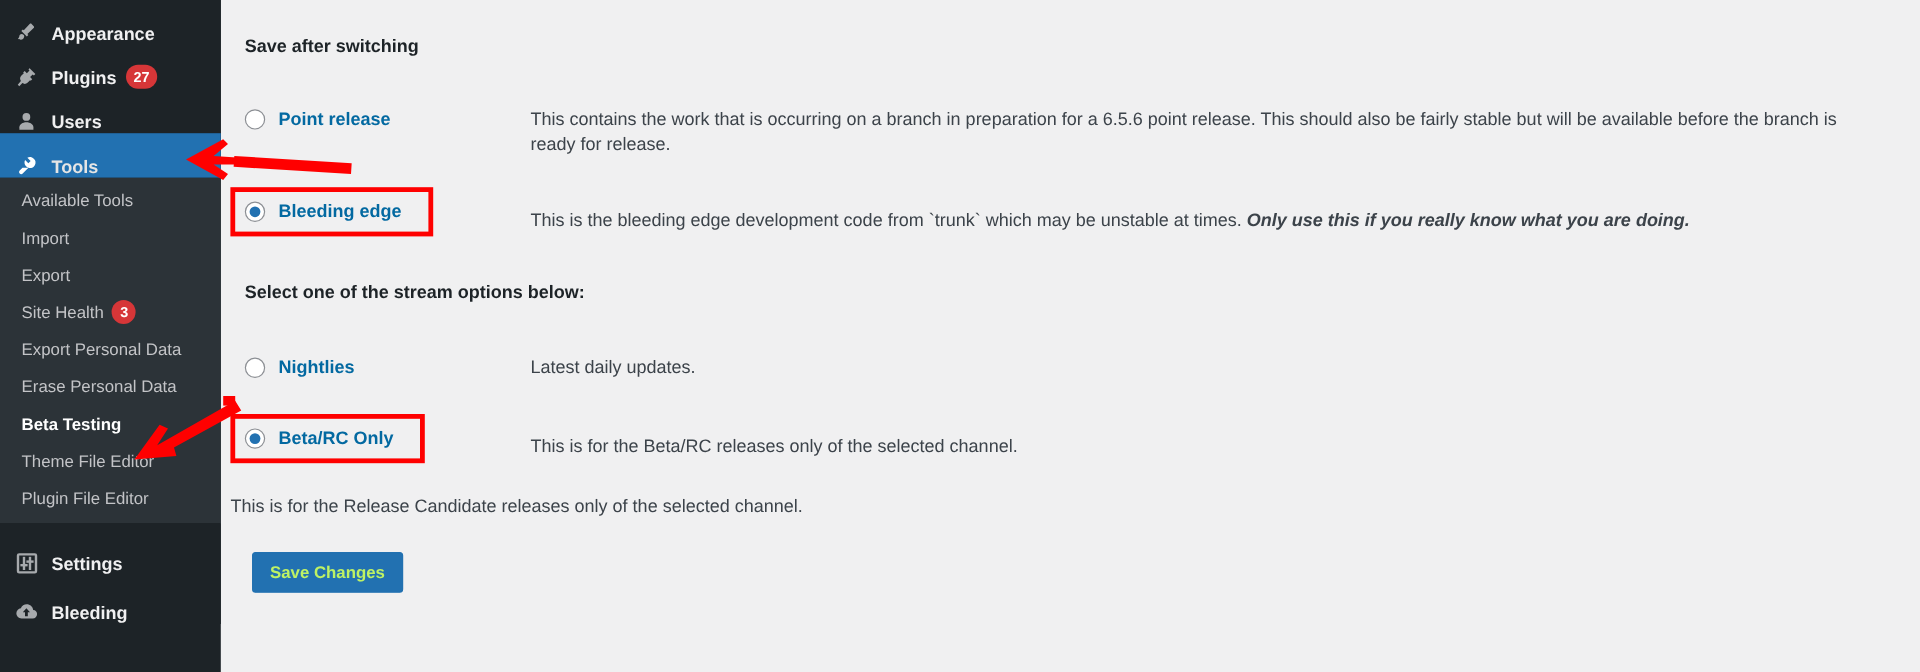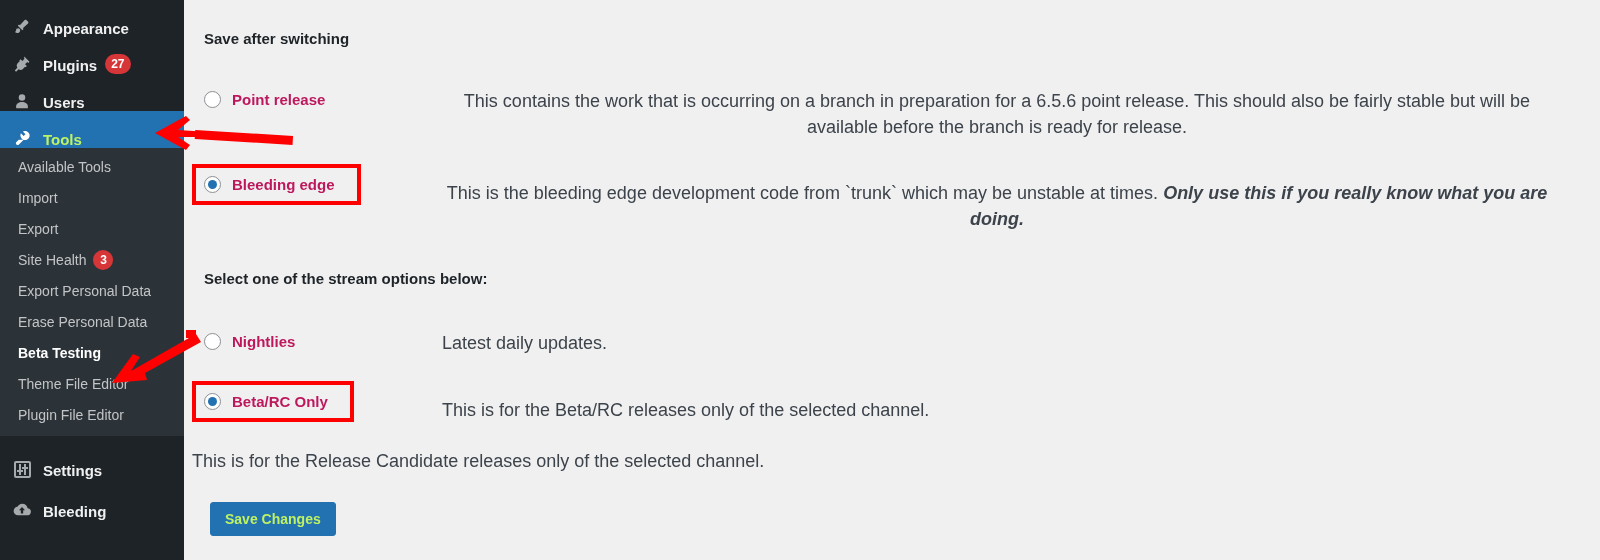--- a/index.html
+++ b/index.html
@@ -31,21 +31,21 @@
   }
   .menu-item .mi-icon {
     width: 22px; height: 20px;
     display: flex; align-items: center; justify-content: center;
     margin-right: 10px;
     flex: 0 0 22px;
     color: #a7aaad;
   }
   .menu-item.active {
     background: #2271b1;
-    color: #bef264;
+    color: #e5e5e5;
   }
   .menu-item.active .mi-icon { color: #fff; }
   .menu-item .mi-label { white-space: nowrap; }
 
   .badge {
     display: inline-flex; align-items: center; justify-content: center;
     min-width: 20px; height: 20px;
     padding: 0 6px;
     margin-left: 8px;
     border-radius: 10px;
@@ -142,30 +142,29 @@
     position: absolute;
     left: 50%; top: 50%;
     width: 9px; height: 9px;
     margin: -4.5px 0 0 -4.5px;
     border-radius: 50%;
     background: #2271b1;
   }
   .opt-label {
     font-size: 15px;
     font-weight: 700;
-    color: #be185d;
+    color: #0369a1;
     white-space: nowrap;
   }
   .opt-desc {
-    font-size: 18px;
+    font-size: 15px;
     color: #3c434a;
     line-height: 1.42;
     padding-top: 2px;
     max-width: 1110px;
-    text-align: center;
   }
   .opt-desc em { font-style: italic; font-weight: bold; }
 
   .btn-primary {
     display: inline-block;
     background: #2271b1;
     color: #bef264;
     border: 1px solid #2271b1;
     border-radius: 3px;
     font-size: 14px;

